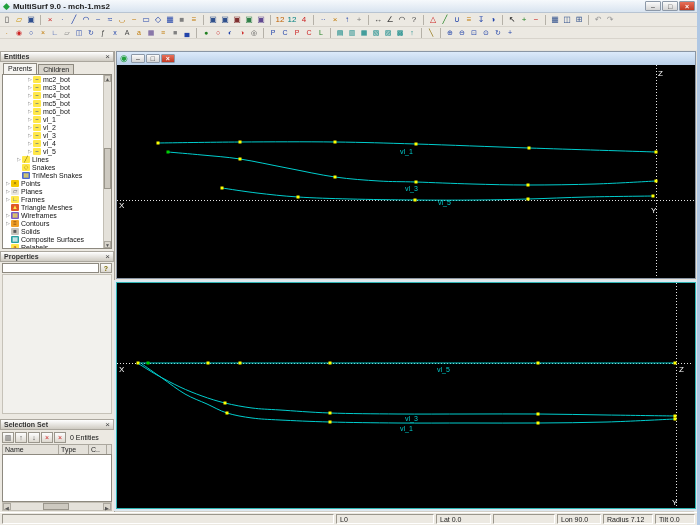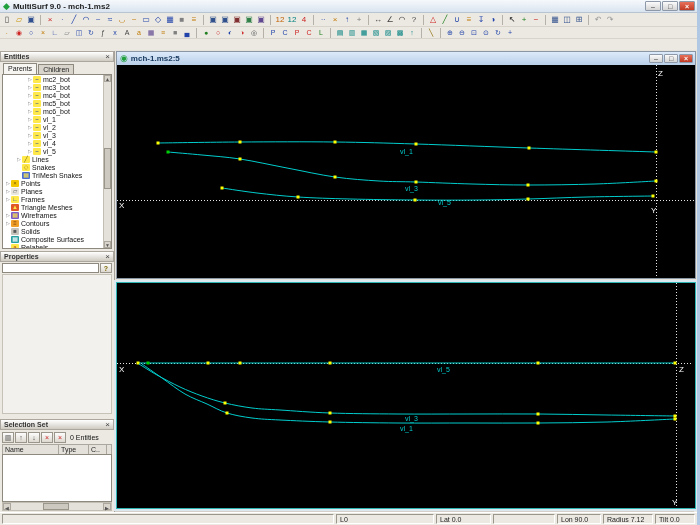--- a/index.html
+++ b/index.html
@@ -376,21 +376,20 @@
           <div class="harrow">▶</div>
         </div>
       </div>
     </div>
 
     <div class="mdi">
 
       <div class="child child1">
         <div class="ctitle">
           <span class="app-icon">◉</span>
-          <span class="citext">mch-1.ms2:5</span>
           <span class="winbtns cwbtns">
               <span class="wbtn">–</span>
               <span class="wbtn">□</span>
               <span class="wbtn close">×</span>
             </span>
         </div>
         <div class="vp vp1">
           <svg width="578" height="213" viewBox="0 0 578 213">
               <rect x="0" y="0" width="578" height="213" fill="#000000"></rect>
               <line x1="0" y1="135" x2="578" y2="135" stroke="#e6e6e6" stroke-width="1" stroke-dasharray="1,2" shape-rendering="crispEdges"></line>

